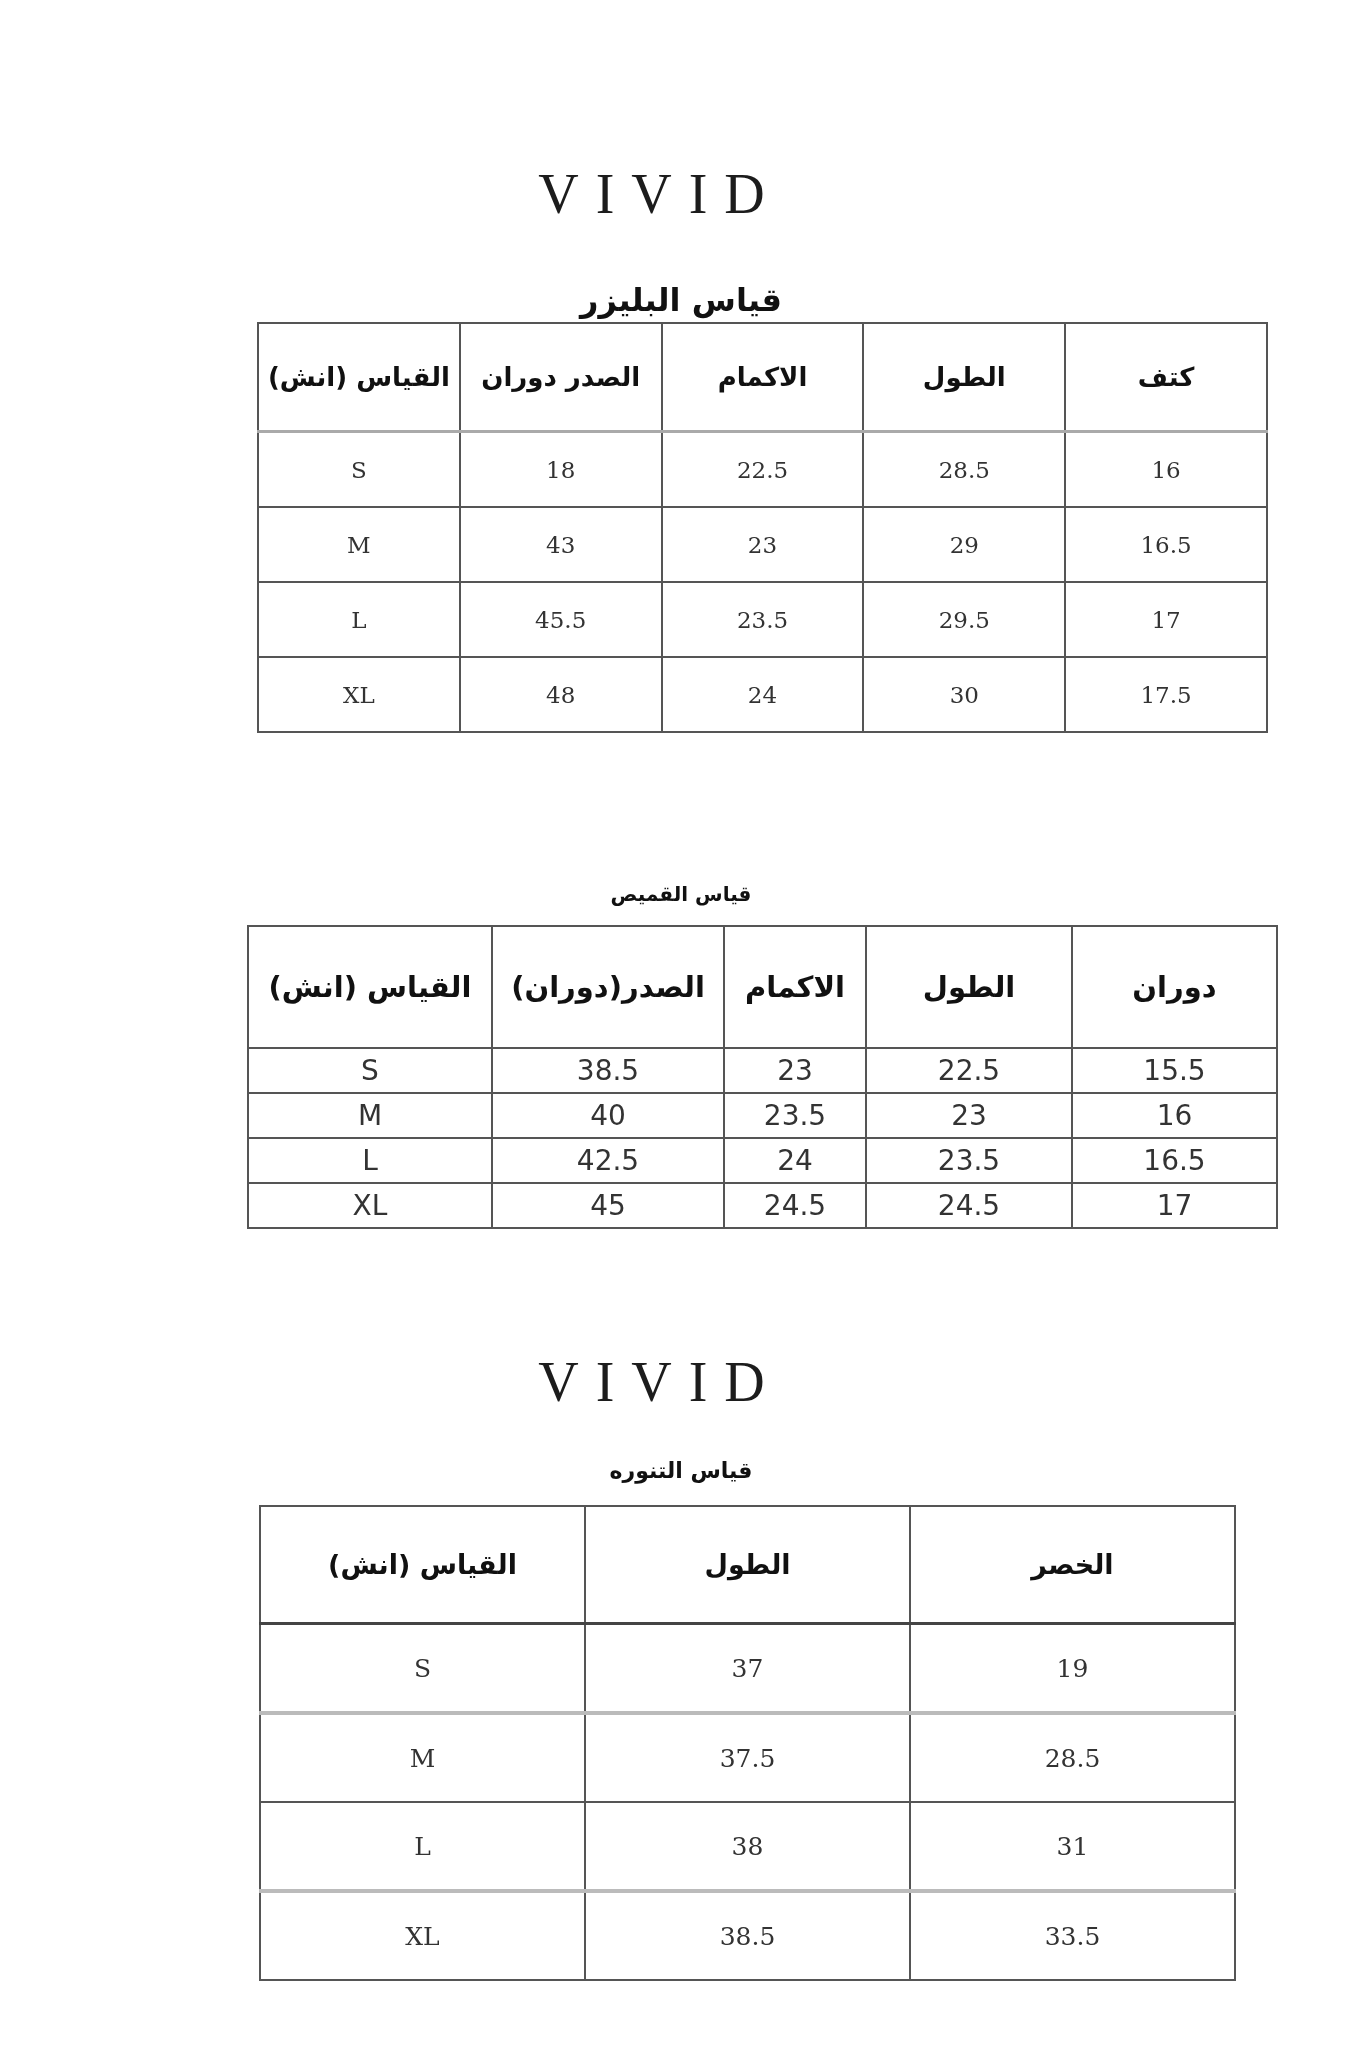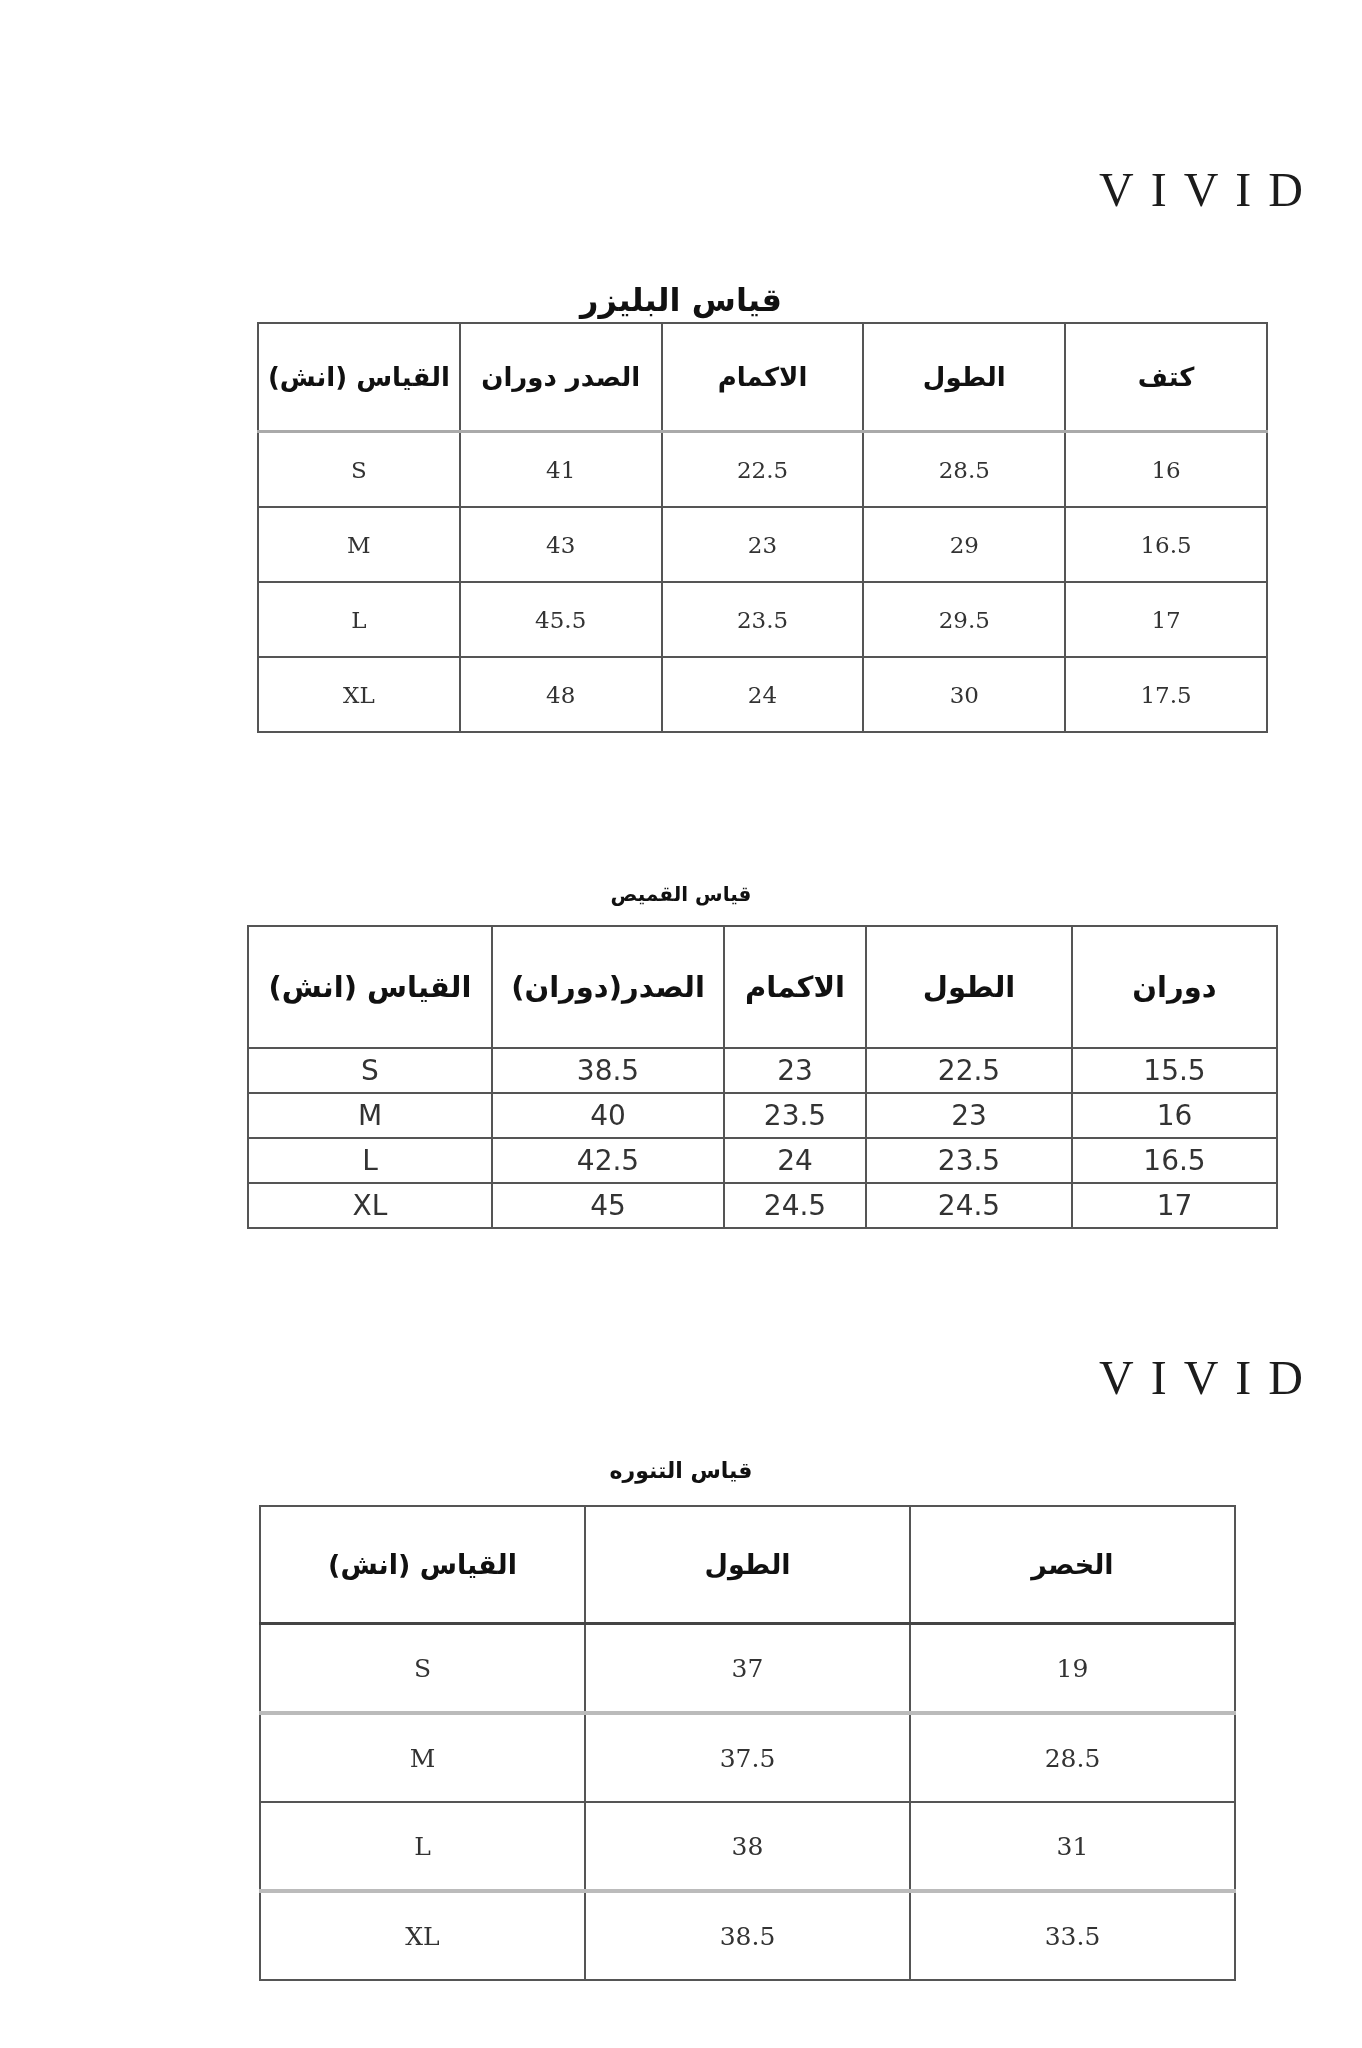--- a/index.html
+++ b/index.html
@@ -1,20 +1,20 @@
 <!DOCTYPE html>
 <html><head>
   <meta charset="utf-8">
   <style>
     html, body { margin: 0; padding: 0; background: #ffffff; }
     body { width: 1362px; height: 2048px; position: relative; overflow: hidden; color: #1a1a1a; }
     .brand {
-      position: absolute; left: 0; width: 1320px; text-align: right;
+      position: absolute; left: 0; width: 1320px; text-align: center;
       font-family: "Liberation Serif", "DejaVu Serif", serif;
-      font-size: 48px; letter-spacing: 17px; color: #1c1c1c; line-height: 1;
+      font-size: 56px; letter-spacing: 17px; color: #1c1c1c; line-height: 1;
     }
     .title {
       position: absolute; left: 0; width: 1362px; text-align: center; direction: rtl;
       font-family: "DejaVu Sans", sans-serif; font-weight: bold; color: #111; line-height: 1; margin-top: 28px;
     }
     table {
       position: absolute; border-collapse: collapse; direction: rtl; table-layout: fixed;
     }
     td, th {
       border: 2px solid #555; text-align: center; padding: 0; overflow: hidden;
@@ -55,21 +55,21 @@
     <th>كتف</th>
     <th>الطول</th>
     <th>الاكمام</th>
     <th>الصدر دوران</th>
     <th>القياس (انش)</th>
   </tr>
   <tr>
     <td>16</td>
     <td>28.5</td>
     <td>22.5</td>
-    <td>41</td>
+    <td>18</td>
     <td>S</td>
   </tr>
   <tr>
     <td>16.5</td>
     <td>29</td>
     <td>23</td>
     <td>43</td>
     <td>M</td>
   </tr>
   <tr>

